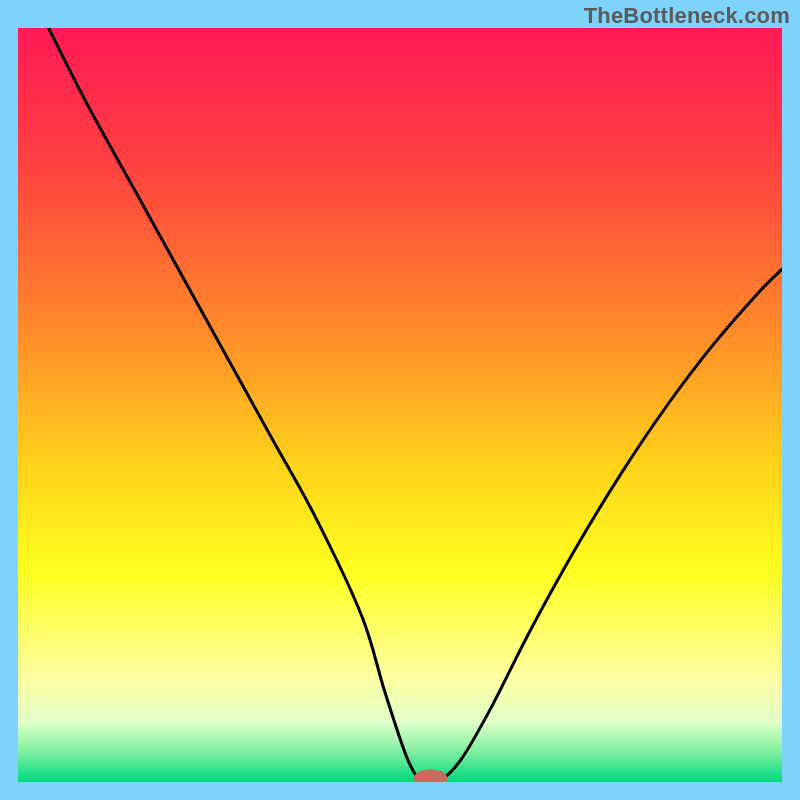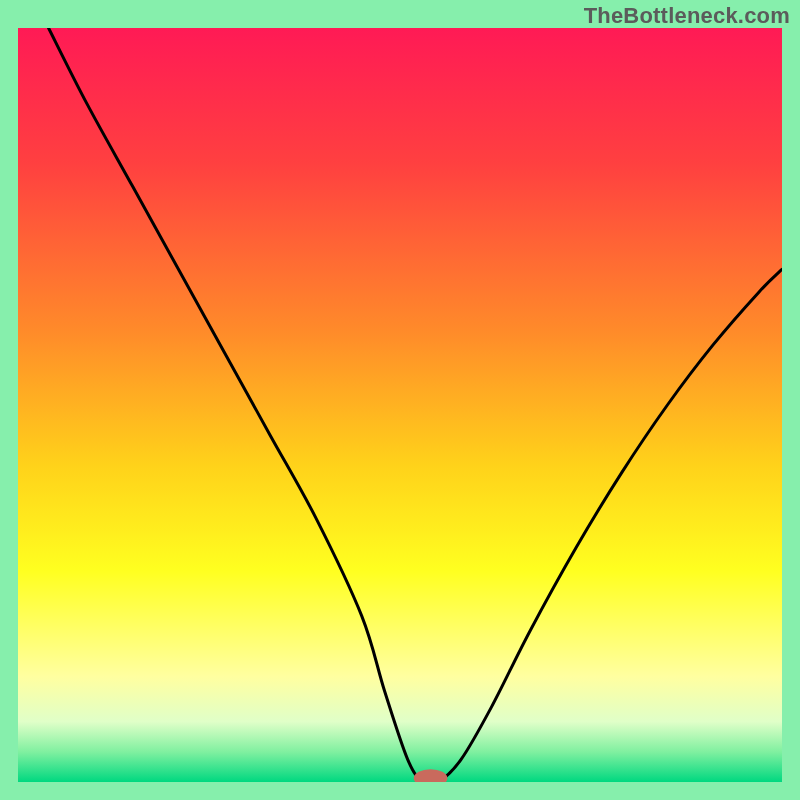--- a/index.html
+++ b/index.html
@@ -8,21 +8,21 @@
     width: 800px;
     height: 800px;
     background: #000;
     overflow: hidden;
     font-family: Arial, Helvetica, sans-serif;
   }
   .frame {
     position: relative;
     width: 800px;
     height: 800px;
-    background: #86efac;
+    background: #7dd3fc;
   }
   .watermark {
     position: absolute;
     top: 3px;
     right: 10px;
     color: #5b5b5b;
     font-size: 22px;
     font-weight: 600;
     letter-spacing: 0.2px;
     z-index: 10;

